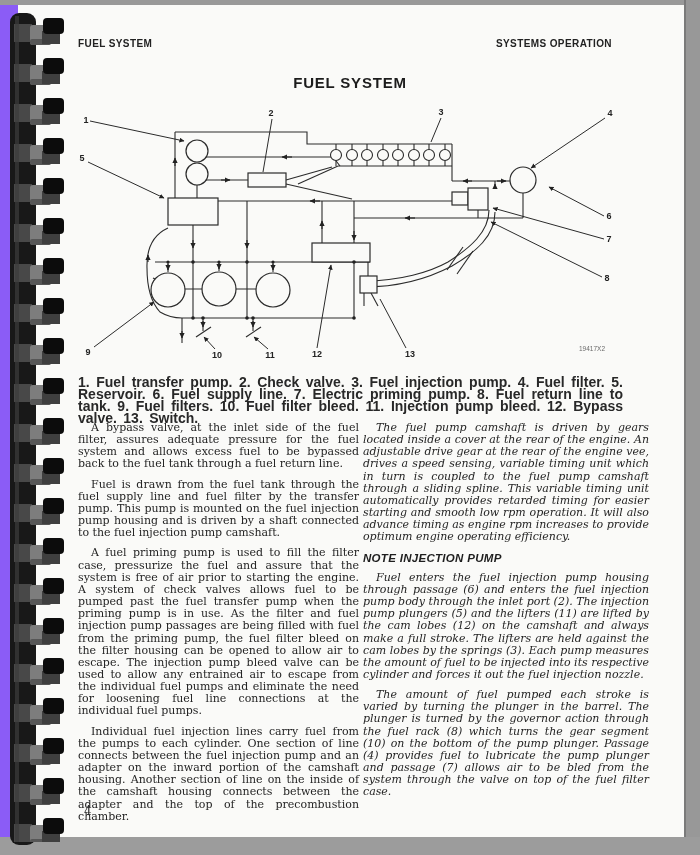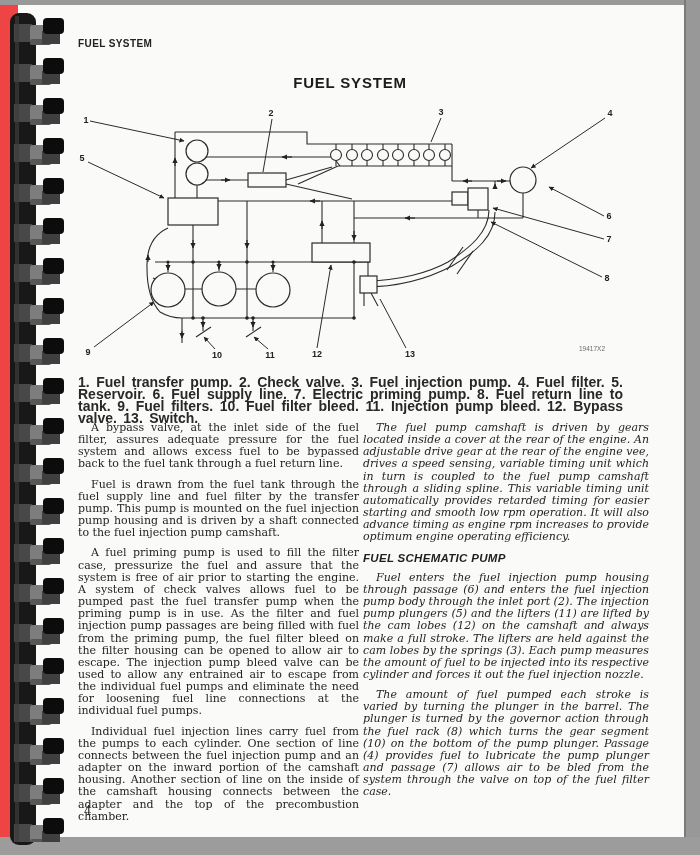--- a/index.html
+++ b/index.html
@@ -1,16 +1,16 @@
 <!DOCTYPE html>
 <html><head>
 <meta charset="utf-8">
 <style>
   html,body{margin:0;padding:0;background:#7e7e7e;}
-  .scan{position:relative;width:700px;height:855px;background:#ef4444;overflow:hidden;
+  .scan{position:relative;width:700px;height:855px;background:#8b5cf6;overflow:hidden;
         font-family:"Liberation Sans",sans-serif;}
   .sheet{position:absolute;left:18px;top:5px;width:668px;height:833px;background:#fafaf8;}
   .edge-right{position:absolute;top:0;left:684px;width:16px;height:855px;background:#989898;border-left:2px solid #7a7a7a;}
   .edge-bottom{position:absolute;left:0;top:837px;width:700px;height:18px;background:#9c9c9c;}
   .edge-top{position:absolute;left:0;top:0;width:700px;height:5px;background:#999;}
 
   .hdr{position:absolute;top:38px;font-size:10px;font-weight:700;letter-spacing:.4px;color:#222;}
   .hdr-left{left:78px;}
   .hdr-right{left:0;width:612px;text-align:right;}
   .page-title{position:absolute;left:70px;top:74px;width:560px;text-align:center;
@@ -39,20 +39,21 @@
 </head>
 <body>
 
 <div class="scan">
   <div class="edge-top"></div>
   <div class="sheet"></div>
   <div class="edge-right"></div>
   <div class="edge-bottom"></div>
 
   <div class="hdr hdr-left">FUEL SYSTEM</div>
+  <div class="hdr hdr-right">SYSTEMS OPERATION</div>
   <div class="page-title">FUEL SYSTEM</div>
 
   <svg style="position:absolute;left:60px;top:96px;" width="620" height="266" viewBox="60 96 620 266">
     <defs>
       <marker id="ah" markerWidth="8" markerHeight="8" refX="4.6" refY="2.4" orient="auto">
         <path d="M0,0 L5,2.4 L0,4.8 z" fill="#222"></path>
       </marker>
     </defs>
 
     <g stroke="#2b2b2b" stroke-width="1.1" fill="none">
@@ -214,21 +215,21 @@
 
   <div class="col col-left">
     <p>A bypass valve, at the inlet side of the fuel filter, assures adequate pressure for the fuel system and allows excess fuel to be bypassed back to the fuel tank through a fuel return line.</p>
     <p>Fuel is drawn from the fuel tank through the fuel supply line and fuel filter by the transfer pump. This pump is mounted on the fuel injection pump housing and is driven by a shaft connected to the fuel injection pump camshaft.</p>
     <p>A fuel priming pump is used to fill the filter case, pressurize the fuel and assure that the system is free of air prior to starting the engine. A system of check valves allows fuel to be pumped past the fuel transfer pump when the priming pump is in use. As the filter and fuel injection pump passages are being filled with fuel from the priming pump, the fuel filter bleed on the filter housing can be opened to allow air to escape. The injection pump bleed valve can be used to allow any entrained air to escape from the individual fuel pumps and eliminate the need for loosening fuel line connections at the individual fuel pumps.</p>
     <p>Individual fuel injection lines carry fuel from the pumps to each cylinder. One section of line connects between the fuel injection pump and an adapter on the inward portion of the camshaft housing. Another section of line on the inside of the camshaft housing connects between the adapter and the top of the precombustion chamber.</p>
   </div>
 
   <div class="col col-right">
     <p>The fuel pump camshaft is driven by gears located inside a cover at the rear of the engine. An adjustable drive gear at the rear of the engine vee, drives a speed sensing, variable timing unit which in turn is coupled to the fuel pump camshaft through a sliding spline. This variable timing unit automatically provides retarded timing for easier starting and smooth low rpm operation. It will also advance timing as engine rpm increases to provide optimum engine operating efficiency.</p>
-    <div class="sub-heading">FUEL SCHEMATIC PUMP</div>
+    <div class="sub-heading">NOTE INJECTION PUMP</div>
     <p>Fuel enters the fuel injection pump housing through passage (6) and enters the fuel injection pump body through the inlet port (2). The injection pump plungers (5) and the lifters (11) are lifted by the cam lobes (12) on the camshaft and always make a full stroke. The lifters are held against the cam lobes by the springs (3). Each pump measures the amount of fuel to be injected into its respective cylinder and forces it out the fuel injection nozzle.</p>
     <p>The amount of fuel pumped each stroke is varied by turning the plunger in the barrel. The plunger is turned by the governor action through the fuel rack (8) which turns the gear segment (10) on the bottom of the pump plunger. Passage (4) provides fuel to lubricate the pump plunger and passage (7) allows air to be bled from the system through the valve on top of the fuel filter case.</p>
   </div>
 
   <div class="page-num">4</div>
 
   <svg style="position:absolute;left:0;top:0;" width="70" height="855" viewBox="0 0 70 855">
     <defs>
       <pattern id="teeth" x="30" y="16" width="60" height="40" patternUnits="userSpaceOnUse">
         <rect x="0" y="9" width="21" height="20" rx="3" fill="#7d7d7d"></rect>

